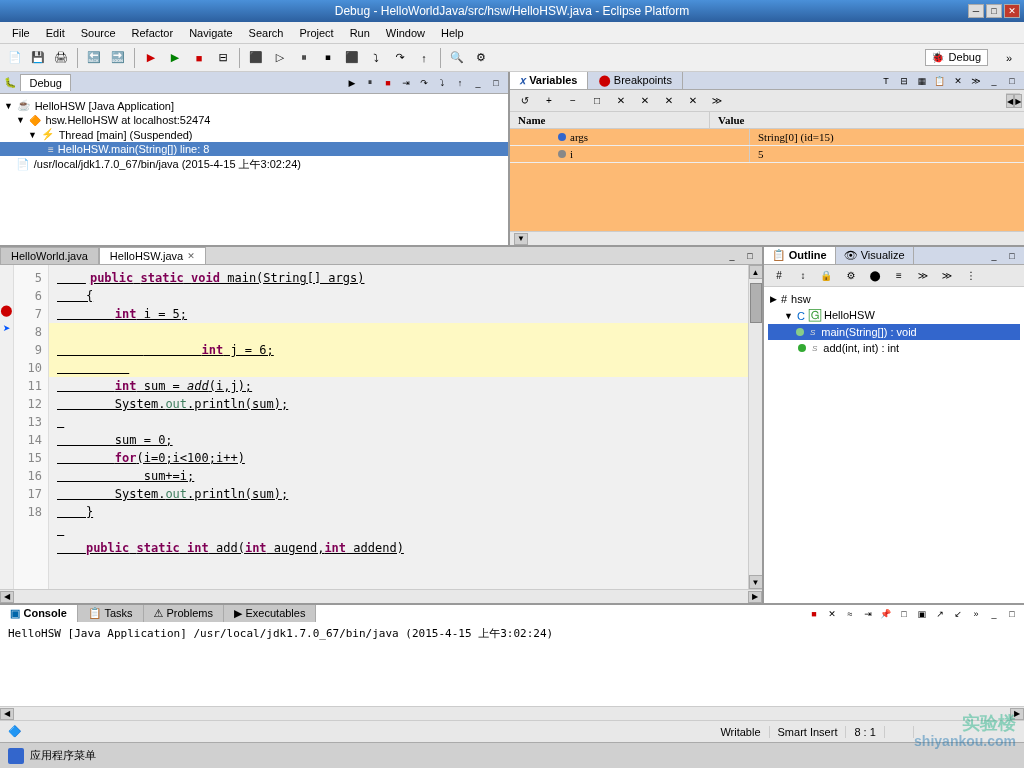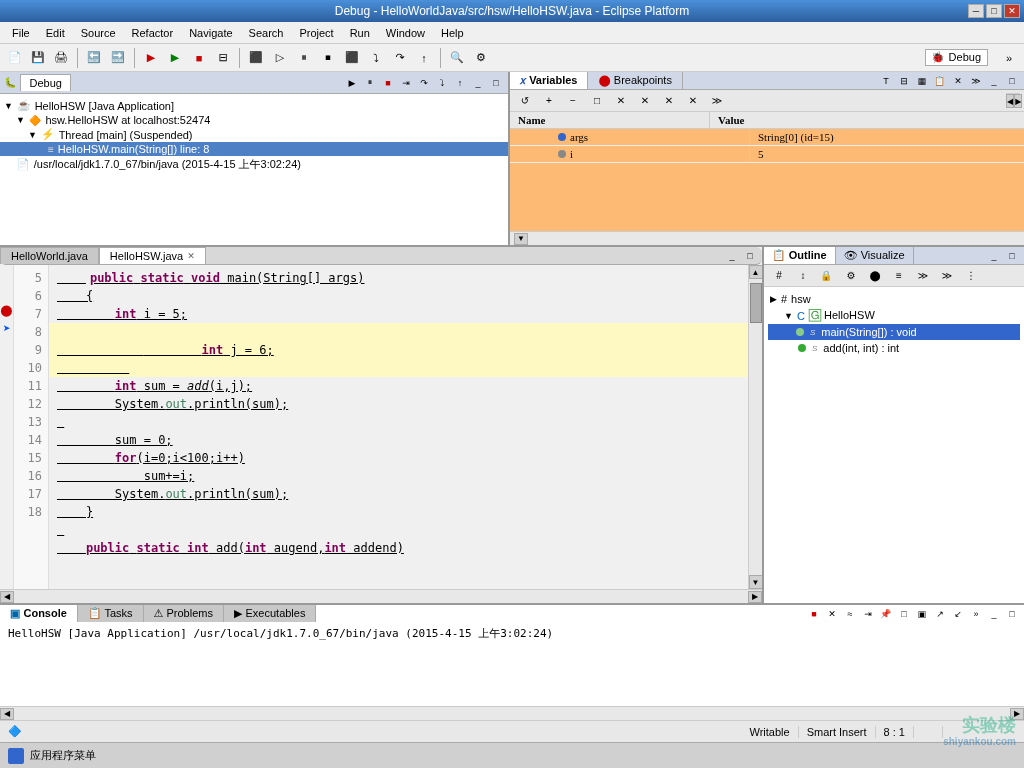--- a/index.html
+++ b/index.html
@@ -56,21 +56,21 @@
     .var-row { display: flex; border-bottom: 1px solid #eee; }
     .var-row .var-col-name { display: flex; align-items: center; gap: 4px; margin-left: 40px; }
     .var-dot { width: 8px; height: 8px; border-radius: 50%; background: #888; display: inline-block; }
     .var-dot.blue { background: #3366cc; }
     
     
     .editor-area { display: flex; flex: 1; border-bottom: 2px solid #999; }
     
     
     .code-editor { flex: 1; display: flex; flex-direction: column; border-right: 2px solid #999; }
-    .editor-tabs { display: flex; background: #d8d8d8; border-bottom: 1px solid #aaa; align-items: flex-end; border-radius: 6px; }
+    .editor-tabs { display: flex; background: #d8d8d8; border-bottom: 1px solid #aaa; align-items: flex-end; }
     .editor-tab { padding: 2px 10px; font-size: 11px; border: 1px solid #aaa; border-bottom: none; background: #c8c8c8; cursor: pointer; display: flex; align-items: center; gap: 4px; }
     .editor-tab.active { background: #fff; }
     .editor-tab .close-x { font-size: 9px; cursor: pointer; color: #666; }
     .line-numbers { background: #f8f8f8; border-right: 1px solid #ddd; padding: 4px 6px; text-align: right; font-family: monospace; font-size: 12px; color: #888; min-width: 35px; line-height: 18px; }
     .gutter { width: 14px; background: #f0f0f0; border-right: 1px solid #ddd; display: flex; flex-direction: column; }
     .gutter-line { height: 18px; display: flex; align-items: center; justify-content: center; font-size: 9px; }
     .code-lines { flex: 1; font-family: monospace; font-size: 12px; line-height: 18px; padding: 4px 8px; overflow: auto; }
     .code-line { display: flex; align-items: flex-start; white-space: pre; text-decoration: underline; }
     .code-line.highlighted { background: #c8d8f0; }
     .kw { color: #7f0055; font-weight: bold; }
@@ -507,20 +507,20 @@
 
 <div class="status-bar">
   <span style="margin-right:6px;">🔷</span>
   <div style="flex:1; border-right:1px solid #ccc;"></div>
   <div class="status-item">Writable</div>
   <div class="status-item">Smart Insert</div>
   <div class="status-item">8 : 1</div>
   <div class="status-item">&nbsp;&nbsp;&nbsp;&nbsp;</div>
   <div style="color:#00aa77; font-size:18px; font-weight:bold; font-family:serif; margin-left:0; opacity:0.4; text-align:right; line-height:1.1;">
     <div>实验楼</div>
-    <div style="font-size:10px; font-family:sans-serif; color:#0066aa;">shiyankou.com</div>
+    <div style="font-size:14px; font-family:sans-serif; color:#0066aa;">shiyankou.com</div>
   </div>
 </div>
 
 <div class="taskbar">
   <div style="width:16px; height:16px; background:#3366cc; border-radius:2px; margin-right:6px;"></div>
   <span>应用程序菜单</span>
 </div>
 
 </body></html>

